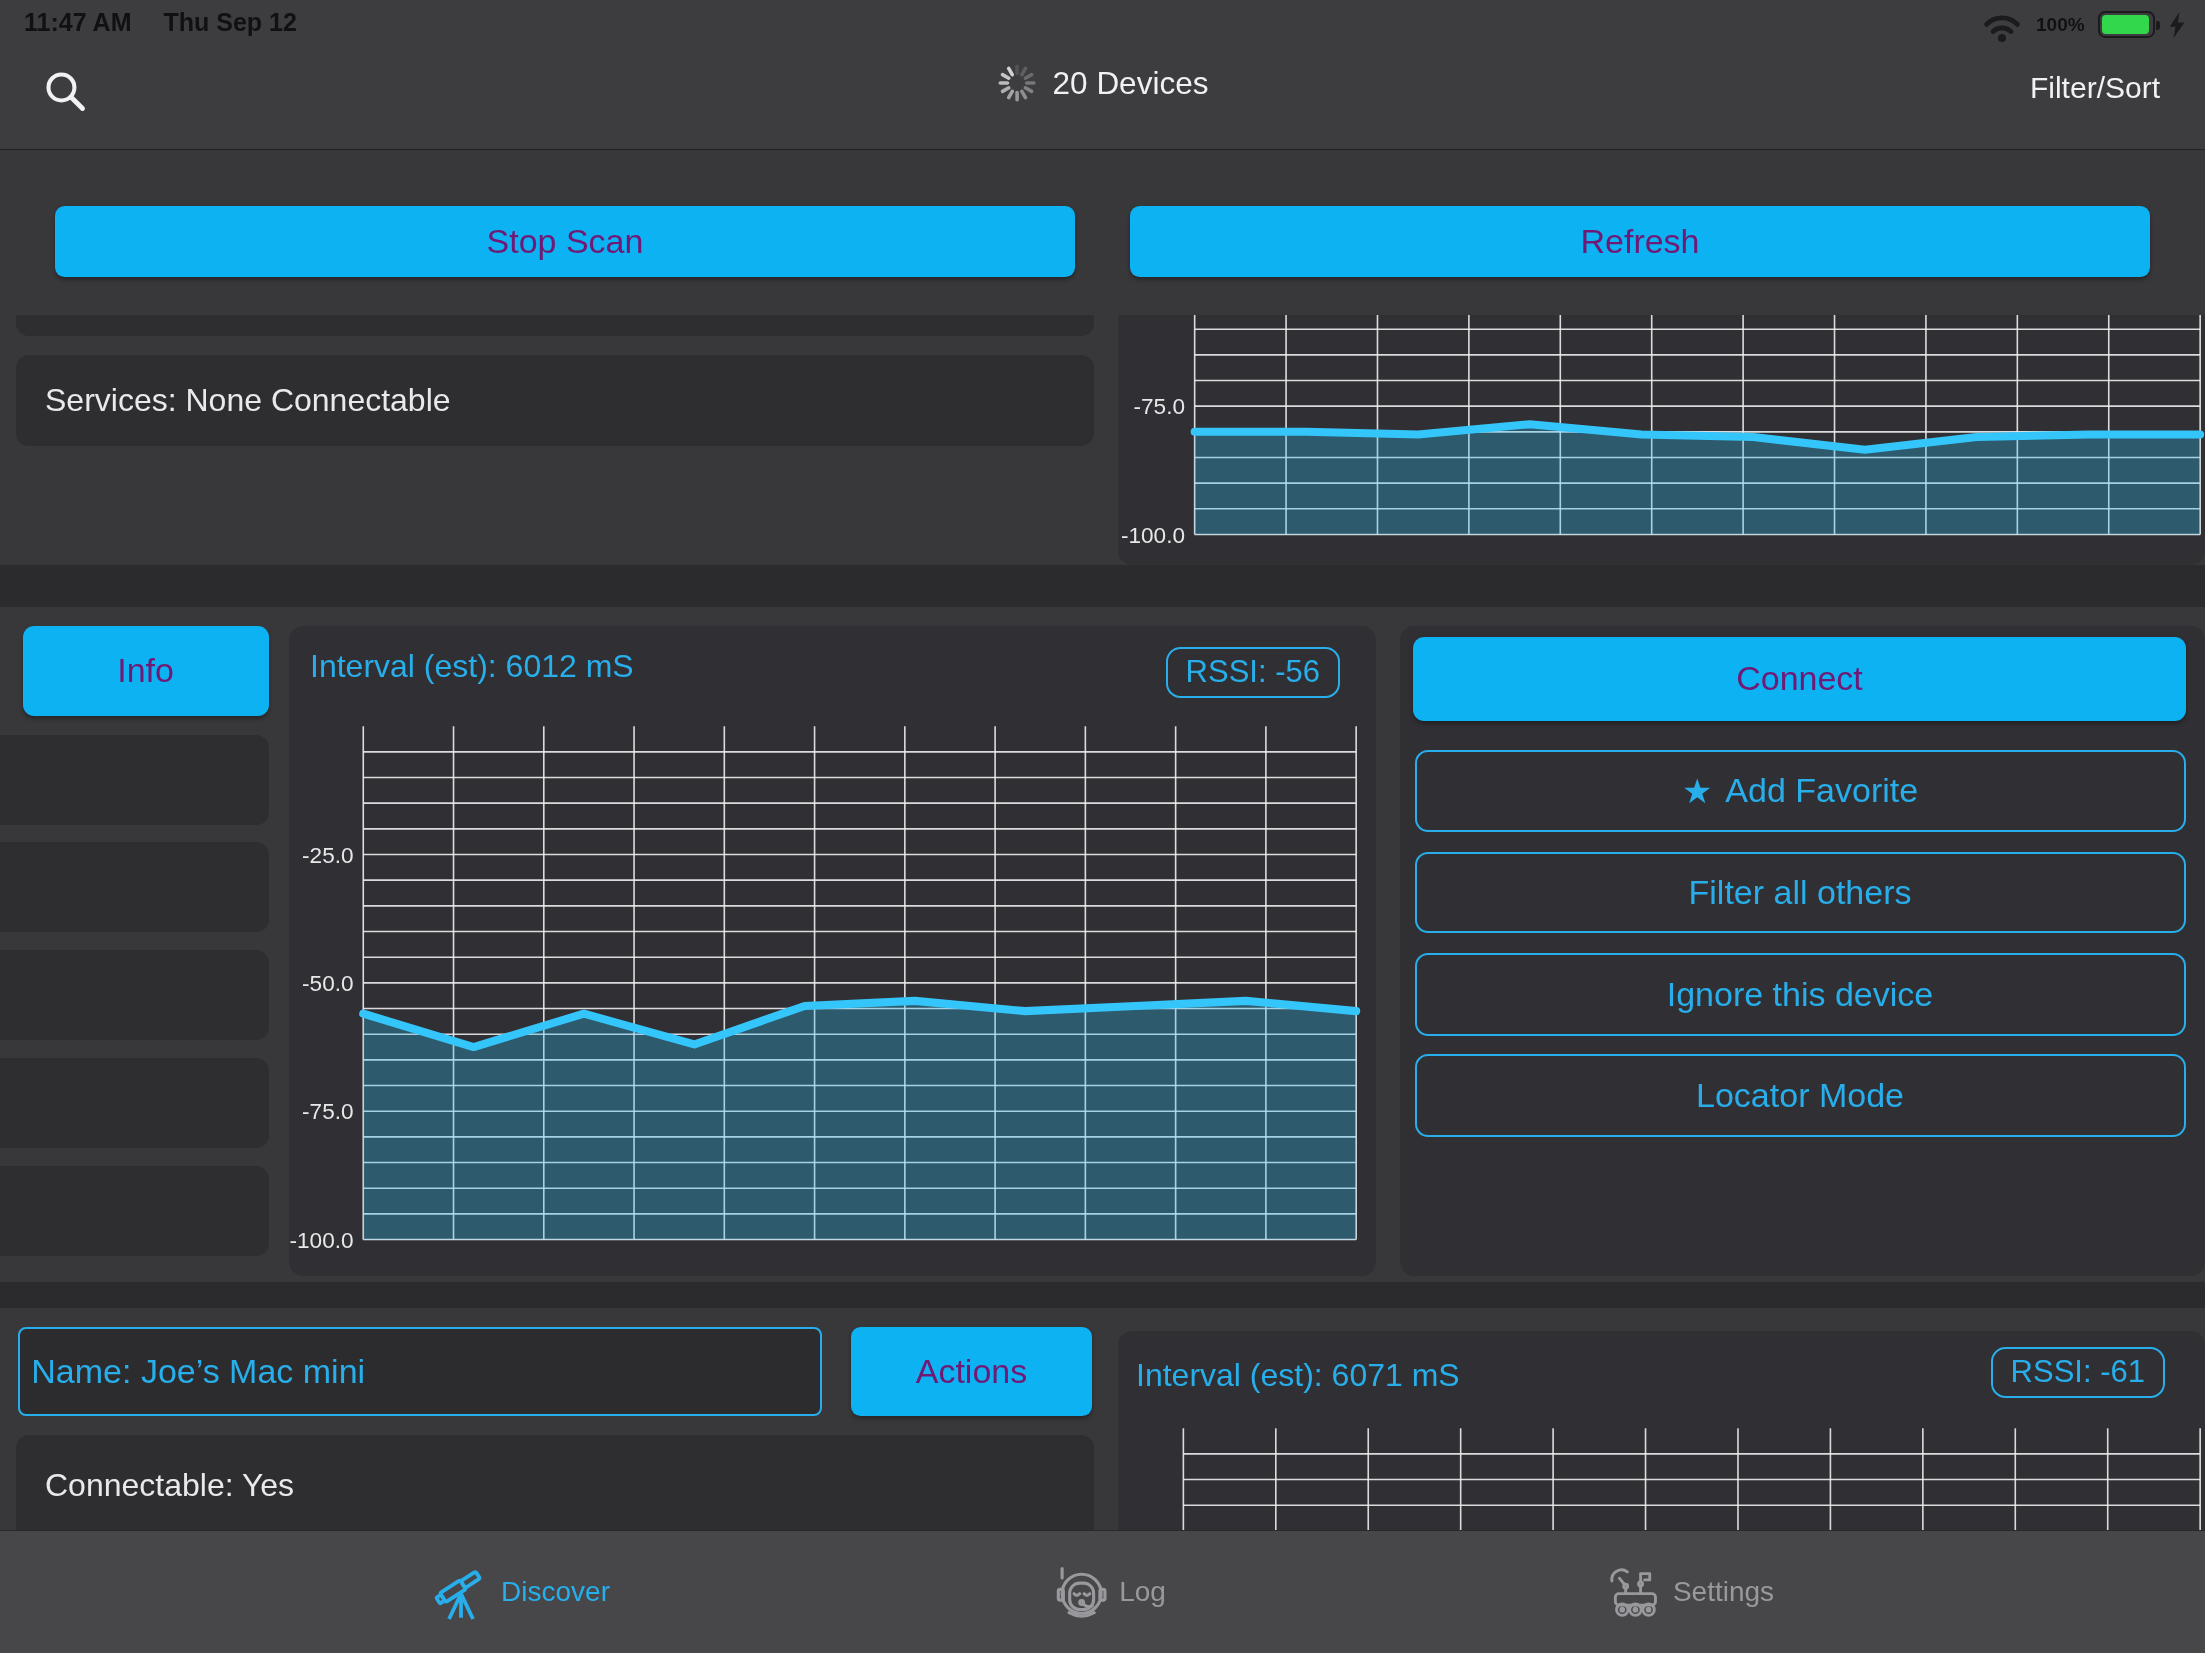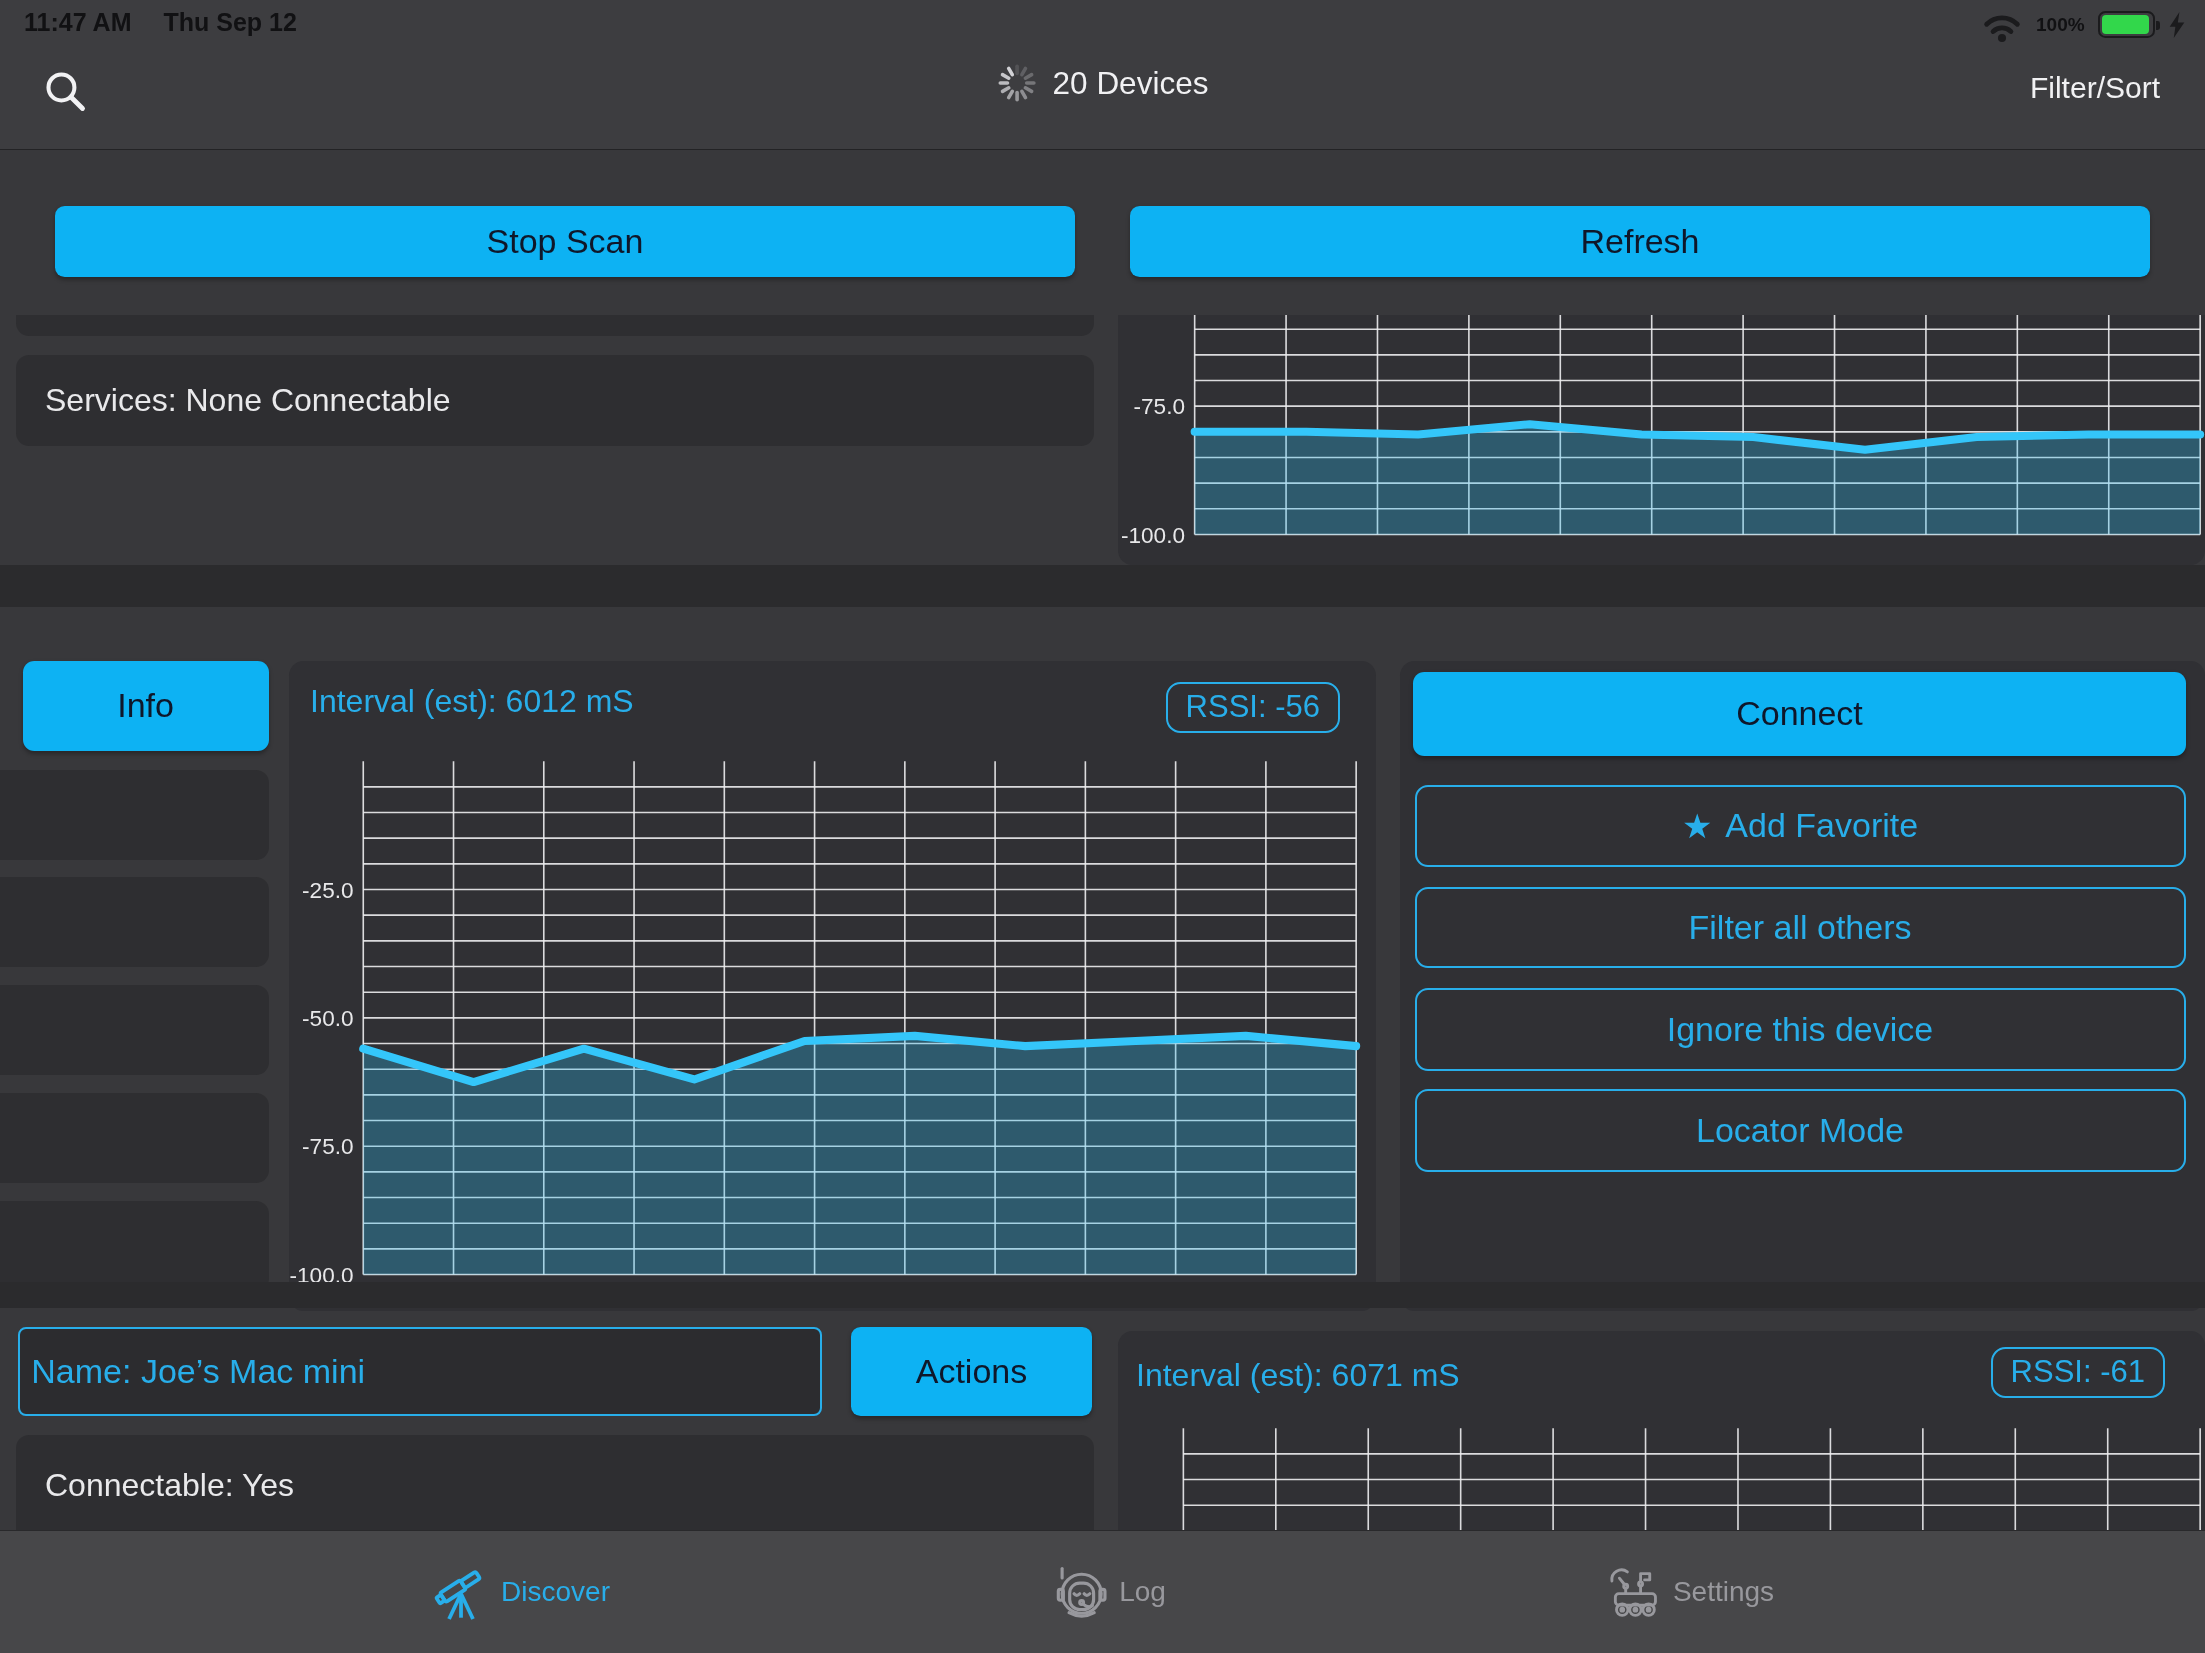--- a/index.html
+++ b/index.html
@@ -12,39 +12,39 @@
   #status-right{position:absolute;right:19.4px;top:6.5px;display:flex;align-items:center;gap:13px;
                 font-size:19px;font-weight:600;color:#111113;}
   .battery{position:relative;width:57px;height:27.4px;border:2.4px solid #1b1b1d;border-radius:7.3px;box-sizing:border-box;}
   .battery-fill{position:absolute;left:2.4px;top:2.4px;bottom:2.4px;width:47px;border-radius:4px;}
   .battery-tip{position:absolute;right:-7.3px;top:8px;width:4px;height:9.7px;background:#1b1b1d;border-radius:0 2.4px 2.4px 0;}
   #search-icon{position:absolute;left:42px;top:68px;cursor:pointer;}
   #nav-center{position:absolute;left:50%;top:63px;transform:translateX(-50%);
               display:flex;align-items:center;gap:16px;color:#f1f1f3;font-size:31.5px;font-weight:400;}
   #filter-sort{position:absolute;right:45px;top:71px;font-size:30px;font-weight:300;color:#f1f1f3;cursor:pointer;}
   
-  .solid-btn{position:absolute;background:var(--accent);border:none;border-radius:9.7px;color:#0f172a;
+  .solid-btn{position:absolute;background:var(--accent);border:none;border-radius:9.7px;color:#701a75;
              font-family:inherit;font-size:34px;font-weight:300;display:flex;align-items:center;justify-content:center;
              cursor:pointer;box-shadow:0 2.4px 4px rgba(0,0,0,.3);}
   #stop-scan{left:55px;top:206px;width:1020px;height:71px;}
   #refresh{left:1130px;top:206px;width:1020px;height:71px;}
   
   .gap-band{position:absolute;left:0;width:100%;background:#2b2b2d;}
   #gap1{top:565px;height:42px;}
   #gap2{top:1282px;height:26px;}
   section{position:absolute;left:0;width:2205px;}
   #sec1{top:315px;height:250px;overflow:hidden;}
   .cell{position:absolute;background:#2e2e31;border-radius:13px;color:#e9e9eb;font-size:32px;font-weight:300;
         display:flex;align-items:center;box-sizing:border-box;}
   #sliver-cell{left:16px;top:-29px;width:1078px;height:50px;}
   #services-cell{left:16px;top:40px;width:1078px;height:91px;padding-left:29px;}
   #service-data-cell{left:16px;top:151px;width:1078px;height:91px;padding-left:29px;}
   .chart-panel{position:absolute;background:#303034;border-radius:14.5px;overflow:hidden;}
   #chart-top-panel{left:1118px;top:0;width:1087px;height:250px;border-radius:0 0 14.5px 14.5px;}
-  #sec2{top:607px;height:675px;margin-top:35px;}
+  #sec2{top:607px;height:675px;}
   #info-btn{left:22.6px;top:18.6px;width:246px;height:90px;border-radius:11.3px;}
   .lrow{left:-19.4px;width:288px;height:90px;}
   #chart-main-panel{left:289px;top:18.6px;width:1087px;height:650px;}
   #actions-panel{position:absolute;left:1400px;top:18.6px;width:805px;height:650px;background:#303034;border-radius:14.5px;}
   .interval{position:absolute;font-size:32px;font-weight:300;color:var(--accent-text);}
   #chart-main-panel .interval{left:21px;top:22px;}
   .rssi-badge{position:absolute;border:2.4px solid var(--accent-text);border-radius:14.5px;color:var(--accent-text);
               font-size:31px;font-weight:300;padding:5.7px 18px;}
   #chart-main-panel .rssi-badge{right:36px;top:21px;}
   #connect-btn{left:13px;top:11.3px;width:773px;height:84px;border-radius:11.3px;}

